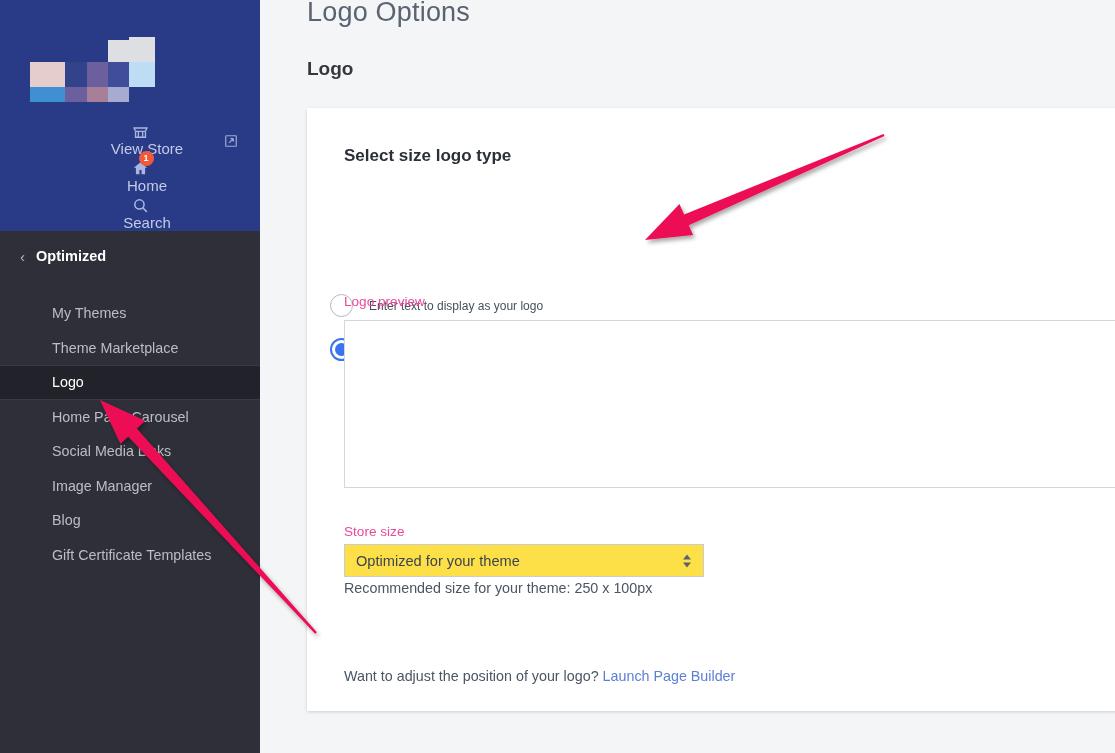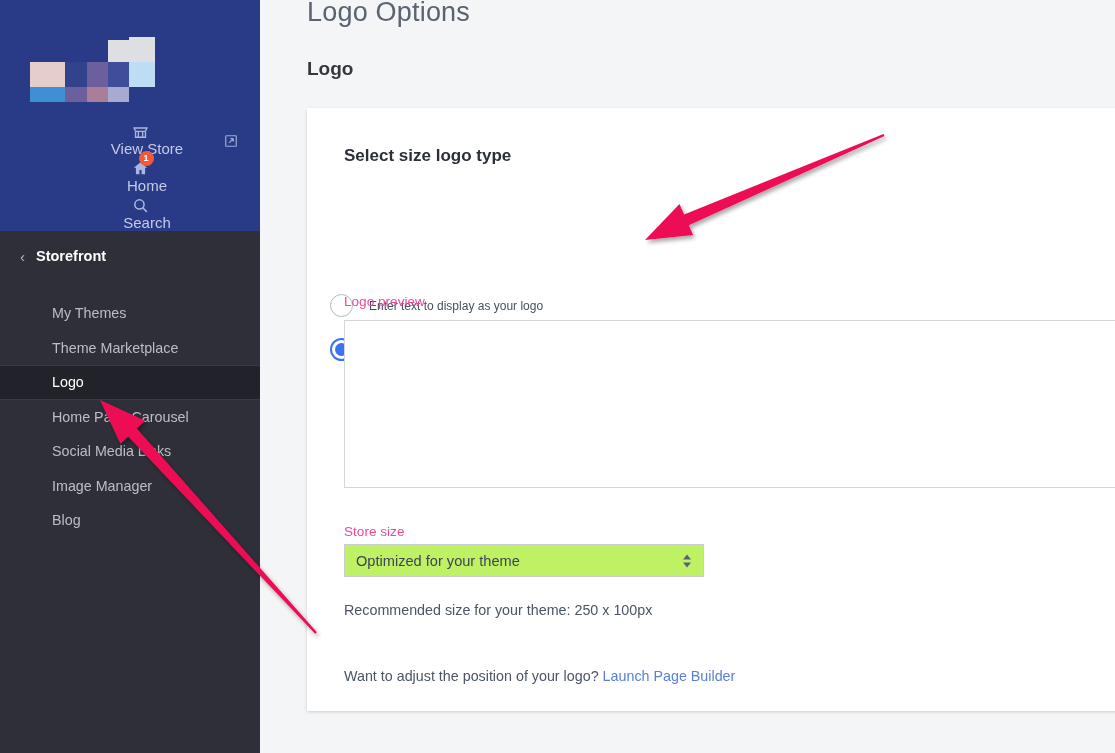--- a/index.html
+++ b/index.html
@@ -218,21 +218,21 @@
     border: 1px solid #d4d6da;
   }
 
   #size-select {
     position: absolute;
     left: 37px;
     top: 436px;
     width: 360px;
     height: 33px;
     border: 1px solid #c9ccd1;
-    background: #bef264;
+    background: #fde047;
     display: flex;
     align-items: center;
     cursor: pointer;
   }
   #size-select .val {
     margin-left: 11px;
     font-size: 14.6px;
     color: #3d4551;
   }
   #size-select .spin {
@@ -257,21 +257,21 @@
     border-right: 4.5px solid transparent;
     border-top: 5px solid #5b6170;
   }
 
   .note {
     position: absolute;
     left: 37px;
     font-size: 14.3px;
     color: #4b5563;
   }
-  #note-rec   { top: 494px; }
+  #note-rec   { top: 472px; }
   #note-pos   { top: 560px; }
   #note-pos a {
     color: #5b7fd4;
     text-decoration: none;
     cursor: pointer;
   }
 
   
   #annotations {
     position: absolute;
@@ -348,21 +348,21 @@
             </svg>
           </span>
           <span class="nlabel">Search</span>
         </div>
 
       </div>
     </div>
 
     <div id="back-row">
       <span class="chev">‹</span>
-      <span>Storefront</span>
+      <span>Optimized</span>
     </div>
 
     <nav id="menu">
         <div class="menu-item">
           <span>My Themes</span>
         </div>
         <div class="menu-item">
           <span>Theme Marketplace</span>
         </div>
         <div class="menu-item active">
@@ -372,20 +372,23 @@
           <span>Home Page Carousel</span>
         </div>
         <div class="menu-item">
           <span>Social Media Links</span>
         </div>
         <div class="menu-item">
           <span>Image Manager</span>
         </div>
         <div class="menu-item">
           <span>Blog</span>
+        </div>
+        <div class="menu-item">
+          <span>Gift Certificate Templates</span>
         </div>
       </nav>
 
   </aside>
 
   <main id="main">
 
     <h1 id="page-title">Logo Options</h1>
     <h2 id="section-title">Logo</h2>
 

